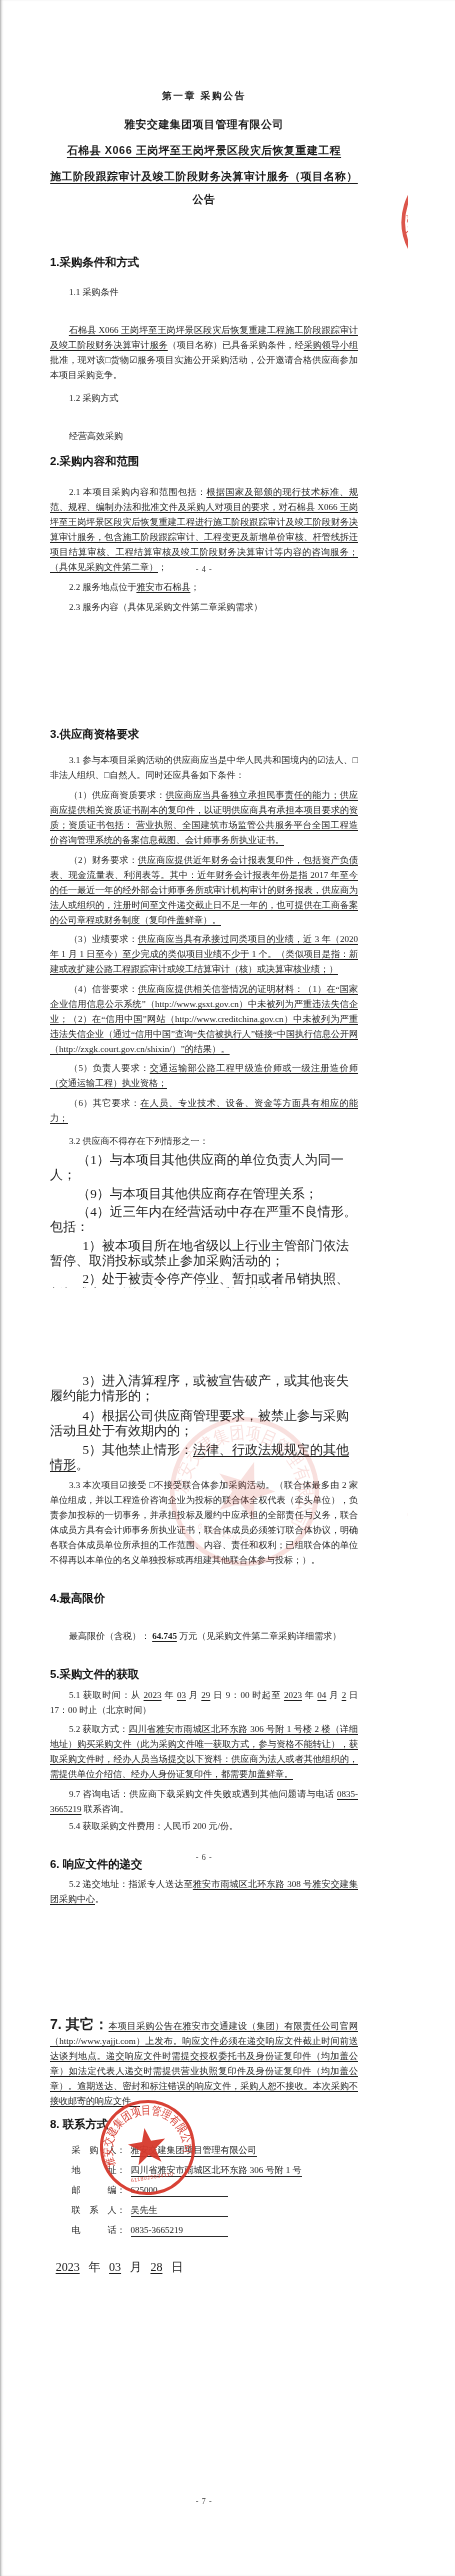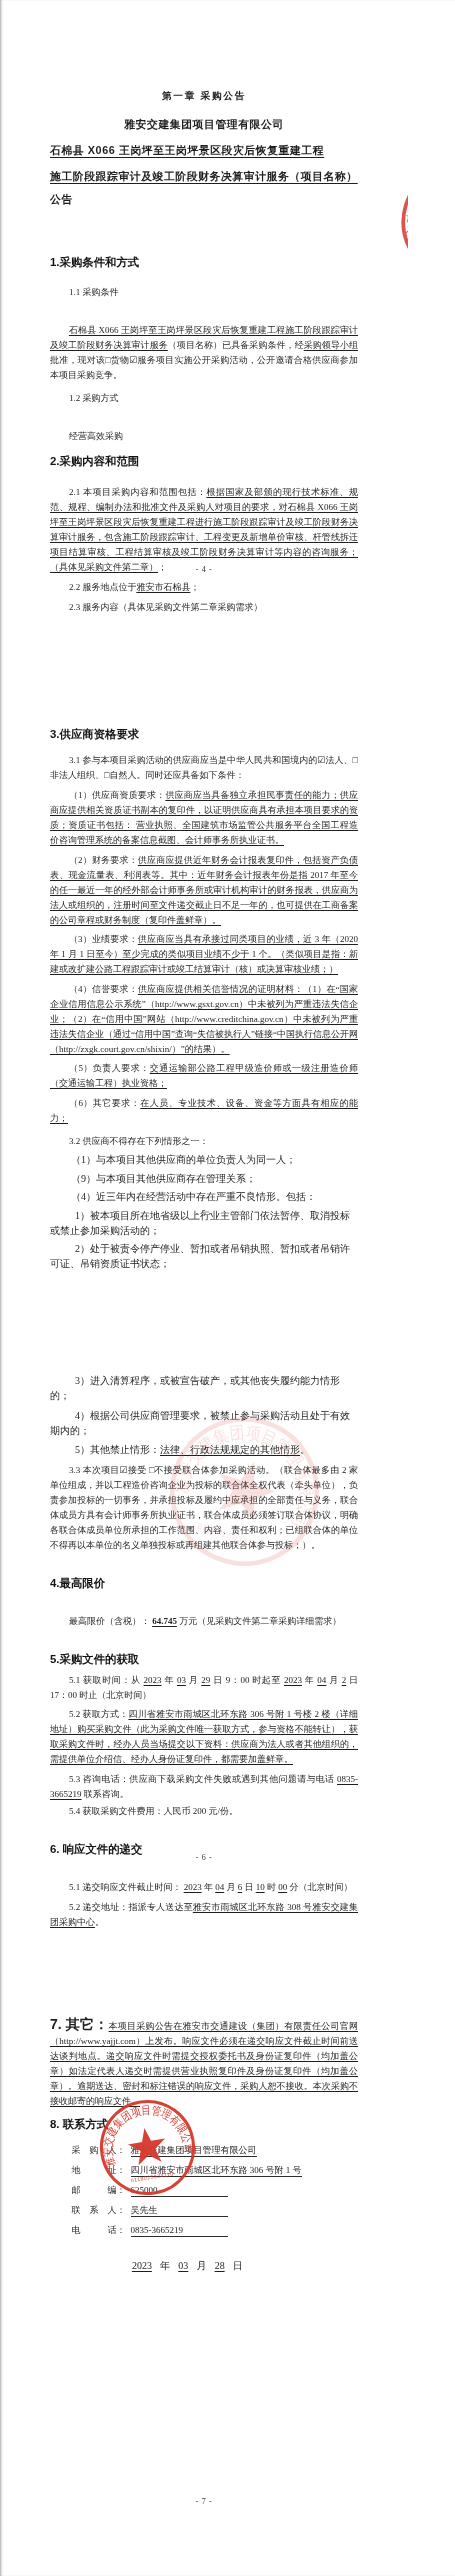--- a/index.html
+++ b/index.html
@@ -10,44 +10,44 @@
     overflow:hidden;
   }
   .page{position:relative;width:408px;height:644px;overflow:hidden;
         padding:0 50px;box-sizing:border-box;background:transparent;}
   p,h1,h2,div{margin:0;}
   h1.chapter{font:bold 9.7px "Liberation Sans","DejaVu Sans",sans-serif;
     text-align:center;margin-top:90px;letter-spacing:1.7px;color:#222;}
   .org{font:bold 10.8px "Liberation Sans","DejaVu Sans",sans-serif;
     text-align:center;margin-top:15px;letter-spacing:0.6px;}
   .t{font:bold 10.8px "Liberation Sans","DejaVu Sans",sans-serif;
-    text-align:left;margin-top:12px;letter-spacing:0.6px;}
+    text-align:center;margin-top:12px;letter-spacing:0.6px;}
   .t3{margin-top:8.5px;}
   .ul{text-decoration:underline;text-underline-offset:2.8px;}
   h2.sec{font:bold 11.4px "Liberation Sans","DejaVu Sans",sans-serif;color:#151515;}
   .sub{font-size:9px;line-height:15px;text-indent:2.1em;}
   .body{font-size:9px;line-height:15px;text-indent:2.1em;text-align:justify;}
-  .item{font-size:10px;line-height:15px;text-indent:2.1em;}
-  .item2{font-size:10px;line-height:15px;text-indent:2.5em;}
+  .item{font-size:13px;line-height:15px;text-indent:2.1em;}
+  .item2{font-size:13px;line-height:15px;text-indent:2.5em;}
   .u{text-decoration:underline;text-underline-offset:2.3px;}
   .b{font-weight:bold;}
   .p7{font-size:9px;line-height:15px;text-align:justify;text-indent:0;}
   .p7 .b{font-family:"Liberation Sans","DejaVu Sans",sans-serif;font-size:14px;margin-top:22px;}
   .mt4{margin-top:2.3px}.mt6{margin-top:3.4px}.mt8{margin-top:4.6px}
   .mt10{margin-top:5.7px}.mt12{margin-top:23px}.mt14{margin-top:8px}.mt18{margin-top:10.2px}.mt20{margin-top:11.4px}
   .mt26{margin-top:15px}.mt28{margin-top:16px}
   .mt64{margin-top:48px}.mt146{margin-top:83px}.mt150{margin-top:85px}
   .pagenum{position:absolute;left:0;right:0;top:565px;text-align:center;
     font-size:8px;letter-spacing:0.6px;color:#333;}
   .contact{margin-top:8px;padding-left:21.6px;}
   .crow{line-height:20px;font-size:9px;}
   .clabel{display:inline-block;min-width:59px;}
   .cvalue{display:inline-block;min-width:97px;border-bottom:0.9px solid #2c2c2c;
     line-height:12px;}
-  .dateline{text-align:center;padding-right:39px;margin-top:19.4px;font-size:10px;}
+  .dateline{text-align:left;padding-right:39px;margin-top:19.4px;font-size:12px;}
   .dateline .u{padding:0 5.7px;}
   .stamp{position:absolute;pointer-events:none;}
   .stamp svg{width:100%;height:100%;display:block;}
   .stamp-p1{left:399px;top:160px;width:124px;height:124px;color:#d6382c;
     opacity:.85;transform:rotate(-28deg);}
   .stamp-p3a{left:167px;top:126px;width:155px;height:155px;color:#d6382c;
     opacity:.15;transform:rotate(18deg);}
   .stamp-p3b{left:405px;top:150px;width:155px;height:155px;color:#cf3327;
     opacity:.7;transform:rotate(-12deg);}
   .stamp-p4{left:98px;top:166px;width:99px;height:99px;color:#d6382c;
@@ -113,25 +113,24 @@
     <p class="item2 mt8">4）根据公司供应商管理要求，被禁止参与采购活动且处于有效期内的；</p>
     <p class="item2 mt8"><span>5）其他禁止情形：</span><span class="u">法律、行政法规规定的其他情形</span><span>。</span></p>
     <p class="body mt10">3.3 本次项目☑接受 □不接受联合体参加采购活动。（联合体最多由 2 家单位组成，并以工程造价咨询企业为投标的联合体全权代表（牵头单位），负责参加投标的一切事务，并承担投标及履约中应承担的全部责任与义务，联合体成员方具有会计师事务所执业证书，联合体成员必须签订联合体协议，明确各联合体成员单位所承担的工作范围、内容、责任和权利；已组联合体的单位不得再以本单位的名义单独投标或再组建其他联合体参与投标；）。</p>
 
     <h2 class="sec mt12">4.最高限价</h2>
     <p class="body mt12"><span>最高限价（含税）： </span><span class="u b">64.745</span><span> 万元（见采购文件第二章采购详细需求）</span></p>
 
     <h2 class="sec mt12">5.采购文件的获取</h2>
     <p class="body mt10"><span>5.1 获取时间：从 </span><span class="u">2023</span><span> 年 </span><span class="u">03</span><span> 月 </span><span class="u">29</span><span> 日 9：00 时起至 </span><span class="u">2023</span><span> 年 </span><span class="u">04</span><span> 月 </span><span class="u">2</span><span> 日 17：00 时止（北京时间）</span></p>
     <p class="body mt8"><span>5.2 获取方式：</span><span class="u">四川省雅安市雨城区北环东路 306 号附 1 号楼 2 楼（详细地址）购买采购文件（此为采购文件唯一获取方式，参与资格不能转让），获取采购文件时，经办人员当场提交以下资料：供应商为法人或者其他组织的，需提供单位介绍信、经办人身份证复印件，都需要加盖鲜章。</span></p>
-    <p class="body mt8"><span>5.3 咨询电话：供应商下载采购文件失败或遇到其他问题请与电话 </span><span class="u">0835-3665219</span><span> 联系咨询。</span></p>
+    <p class="body mt8"><span>9.7 咨询电话：供应商下载采购文件失败或遇到其他问题请与电话 </span><span class="u">0835-3665219</span><span> 联系咨询。</span></p>
     <p class="body mt4">5.4 获取采购文件费用：人民币 200 元/份。</p>
 
     <h2 class="sec mt12">6. 响应文件的递交</h2>
-    <p class="body mt12"><span>5.1 递交响应文件截止时间： </span><span class="u">2023</span><span> 年 </span><span class="u">04</span><span> 月 </span><span class="u">6</span><span> 日 </span><span class="u">10</span><span> 时 </span><span class="u">00</span><span> 分（北京时间）</span></p>
     <p class="body mt8"><span>5.2 递交地址：指派专人送达至</span><span class="u">雅安市雨城区北环东路 308 号雅安交建集团采购中心</span><span>。</span></p>
 
     <div class="pagenum">- 6 -</div>
     <div class="stamp stamp-p3a">
         <svg viewBox="0 0 200 200" xmlns="http://www.w3.org/2000/svg">
           <defs>
             <path id="sealArc1" d="M 30 126 A 73 73 0 1 1 170 126" fill="none"></path>
           </defs>
           <circle cx="100" cy="100" r="93" fill="none" stroke="currentColor" stroke-width="6"></circle>
           <polygon fill="currentColor" points="100,60 109.2,87.4 138,87.8 115,105 123.5,132.7 100,116 76.5,132.7 85,105 62,87.8 90.8,87.4"></polygon>

